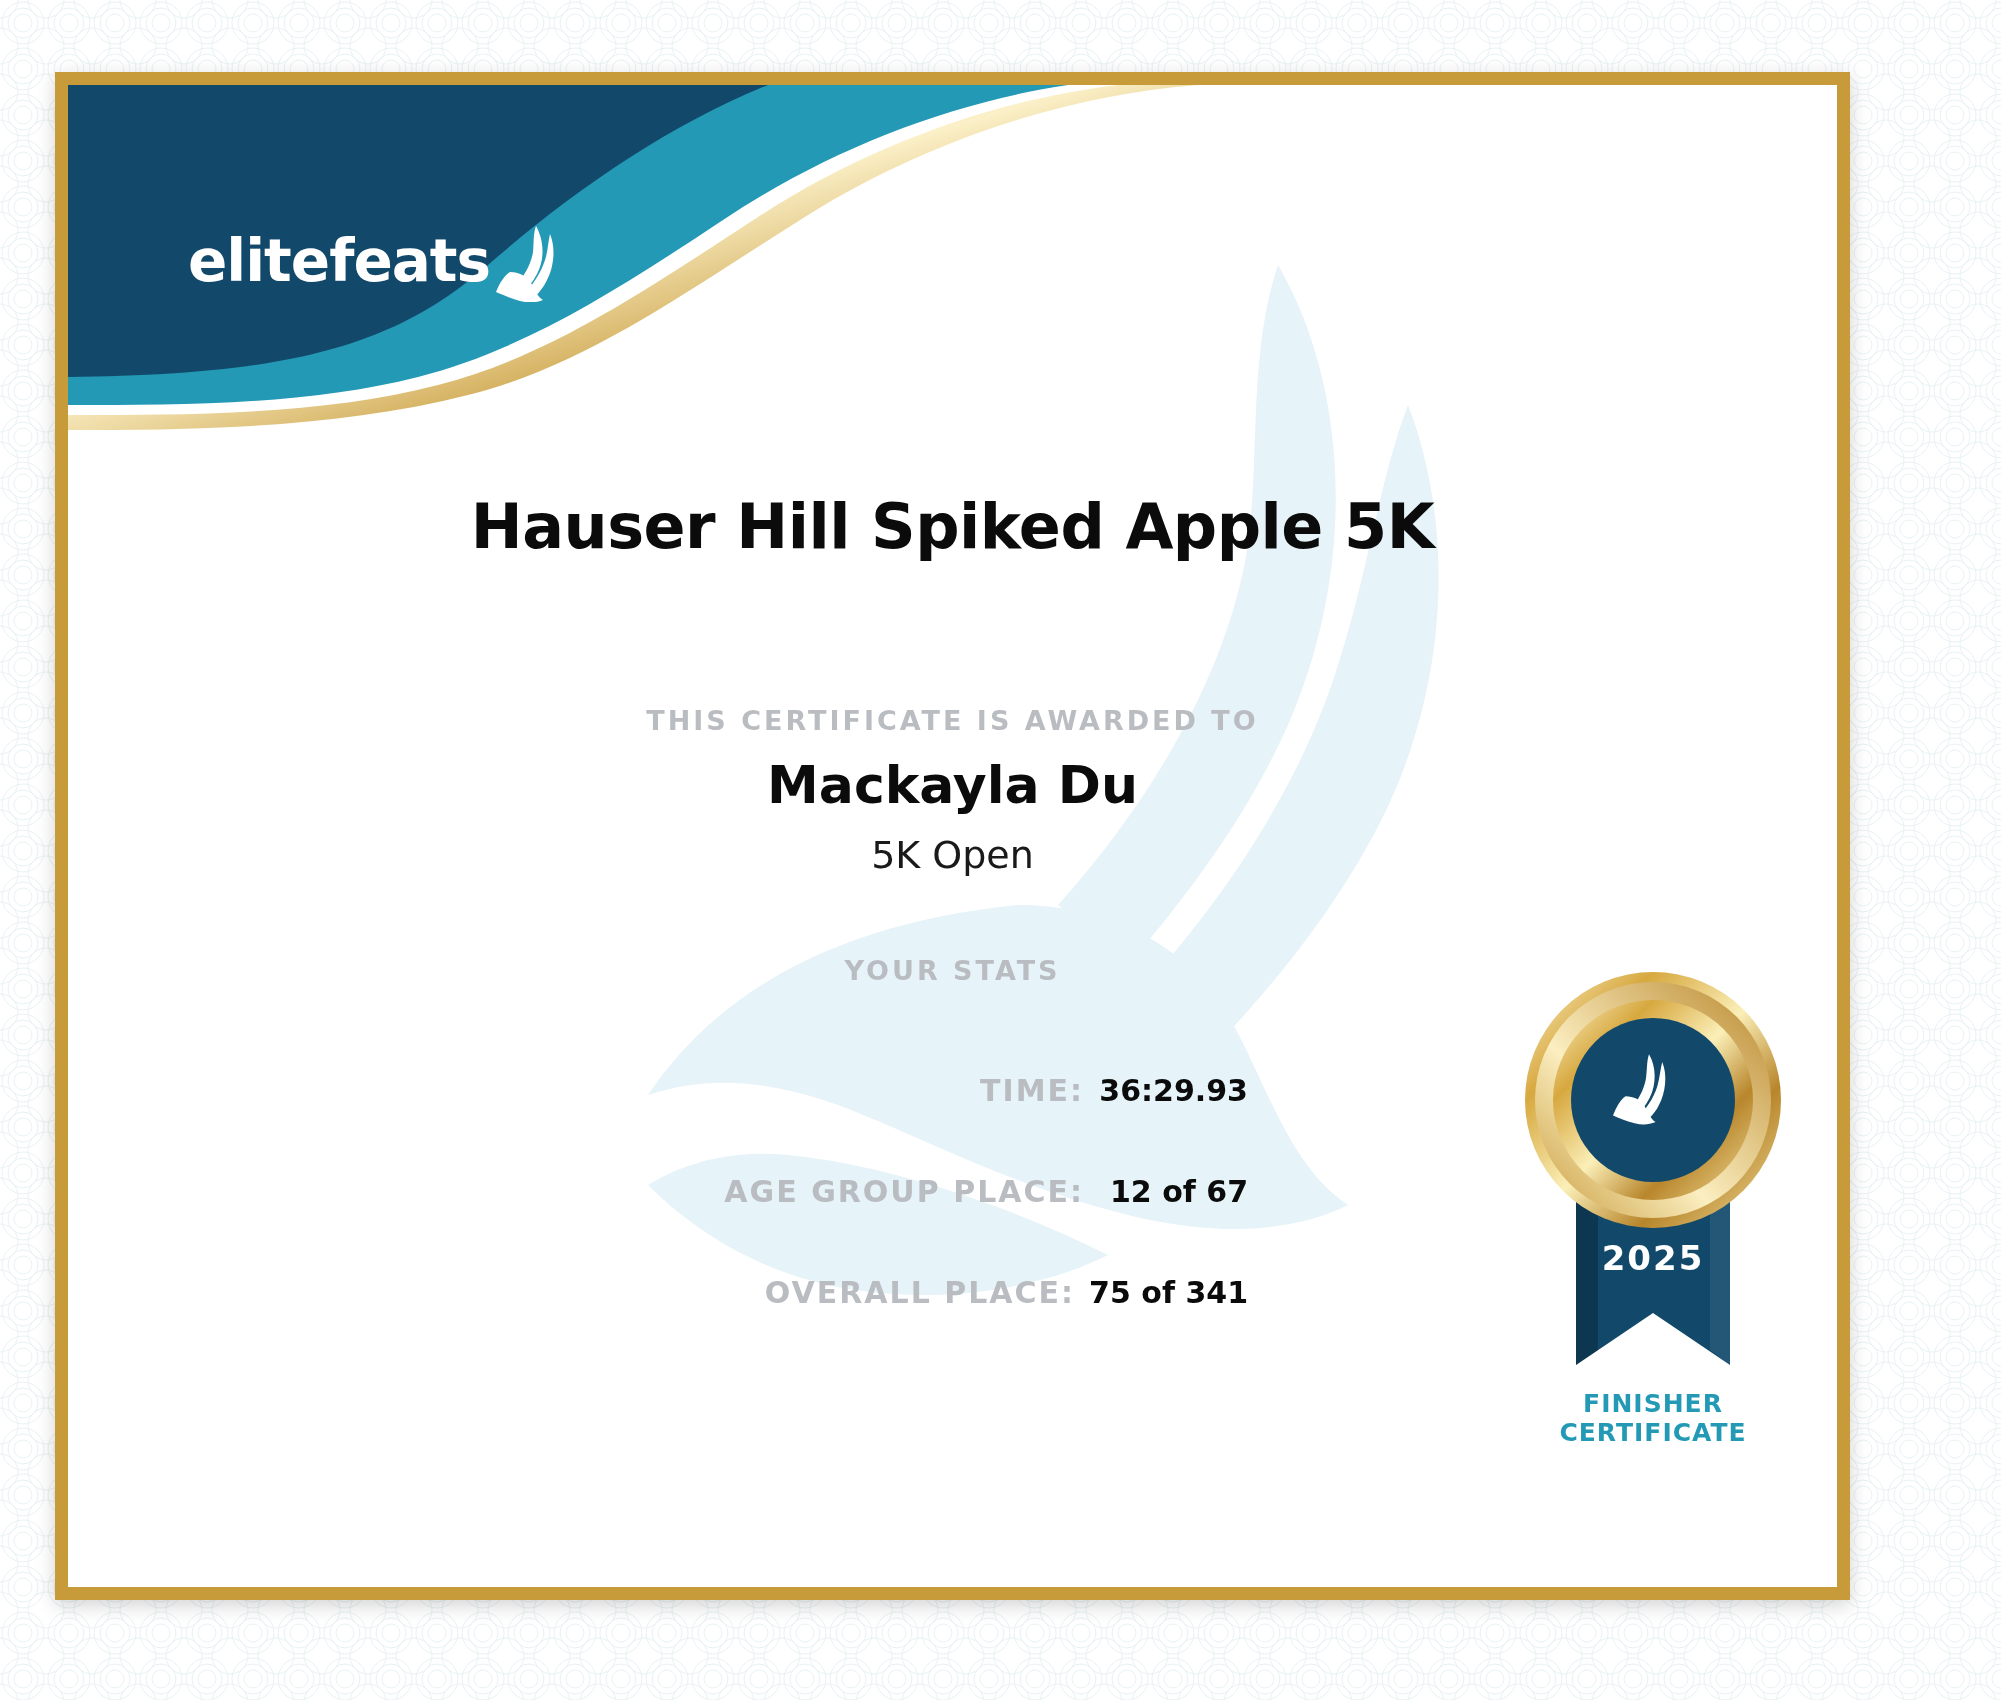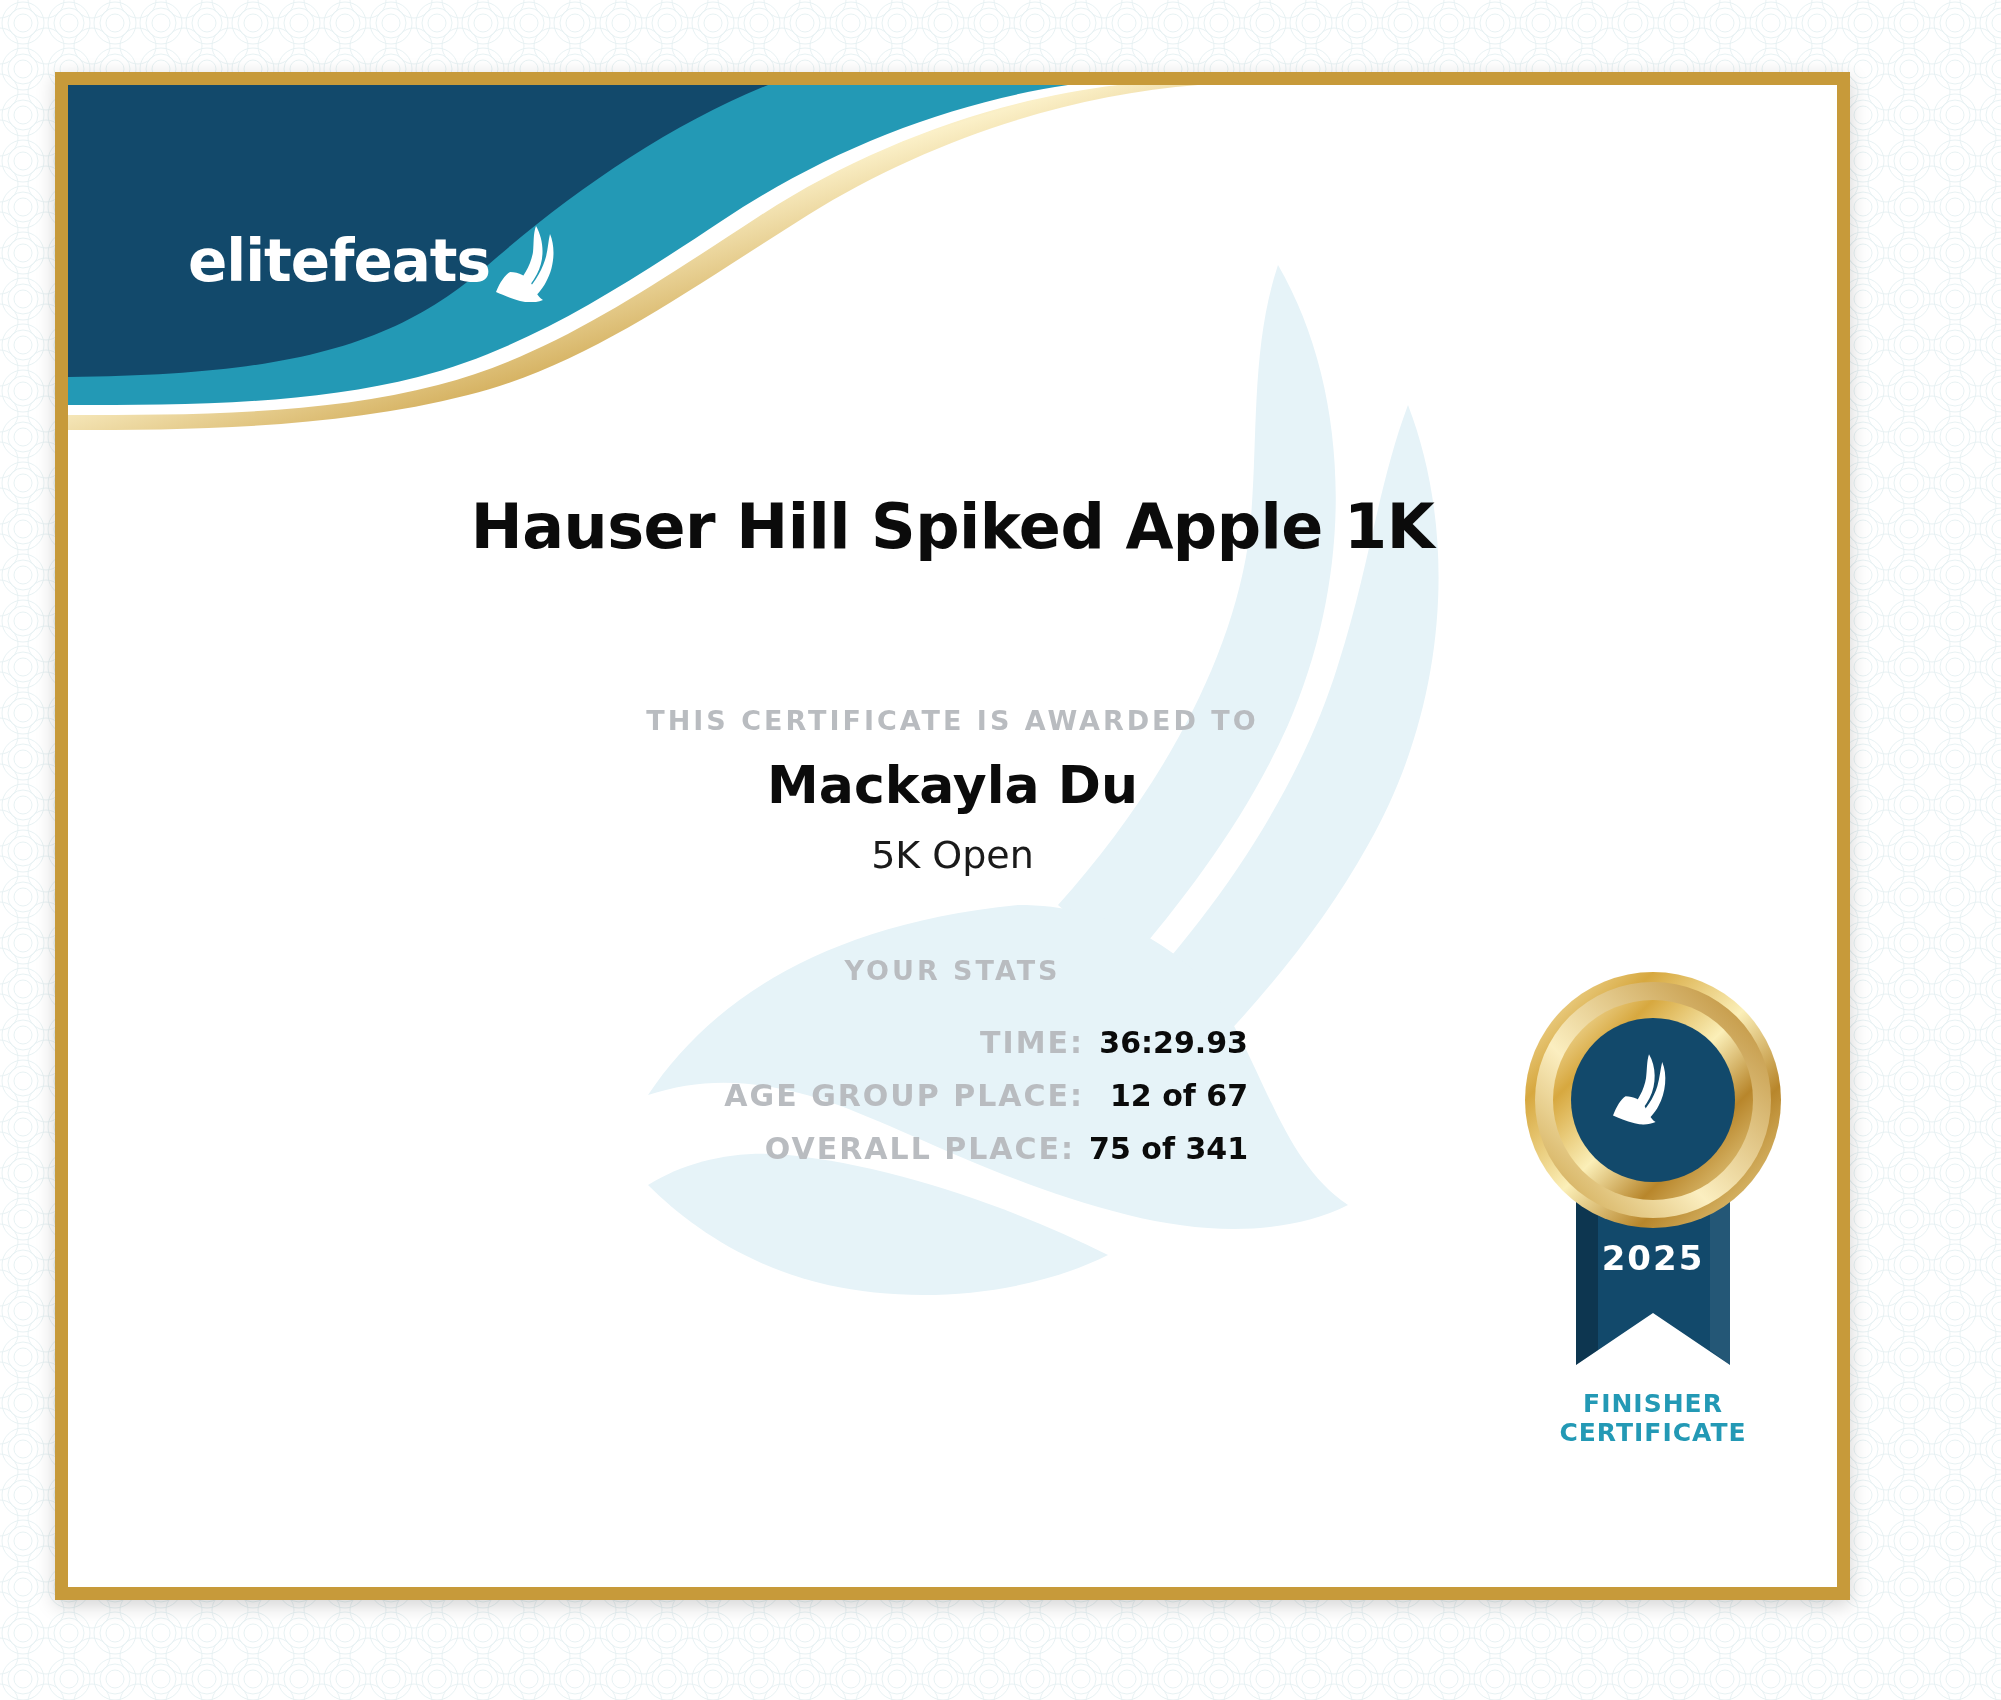--- a/index.html
+++ b/index.html
@@ -153,20 +153,21 @@
     align-items: baseline;
     margin-bottom: 18px;
     padding-right: 0;
   }
   .stat-key {
     color: #b9bcc0;
     font-size: 30px;
     letter-spacing: 2px;
     font-weight: bold;
     text-transform: uppercase;
+    margin-top: 48px;
   }
   .stat-val {
     color: #0b0b0b;
     font-size: 30px;
     font-weight: bold;
     margin-left: 14px;
     min-width: 150px;
     text-align: right;
   }
 
@@ -254,21 +255,21 @@
         <span class="logo-text">elitefeats</span>
         <svg class="logo-wing" width="62" height="78" viewBox="0 0 62 78">
           <g fill="#ffffff">
             <path d="M40 2 C48 16 49 35 41 50 C37 58 31 65 25 70 L18 64 C27 54 35 41 37 28 C38 19 37 10 40 2 Z"></path>
             <path d="M54 10 C60 24 58 44 50 58 C46 66 39 73 33 78 L26 72 C36 62 45 49 49 36 C52 27 52 18 54 10 Z"></path>
             <path d="M14 48 C23 48 31 52 35 59 C39 66 41 72 47 76 C40 79 32 79 24 77 C14 74 7 71 0 68 C4 58 9 51 14 48 Z"></path>
           </g>
         </svg>
       </div>
 
-      <div class="event-name">Hauser Hill Spiked Apple 1K</div>
+      <div class="event-name">Hauser Hill Spiked Apple 5K</div>
 
       <div class="label awarded-label">THIS CERTIFICATE IS AWARDED TO</div>
       <div class="recipient-name">Mackayla Du</div>
       <div class="division">5K Open</div>
 
       <div class="label stats-label">YOUR STATS</div>
 
       <div class="stats-list">
         <div class="stat-row">
           <span class="stat-key">TIME:</span>

